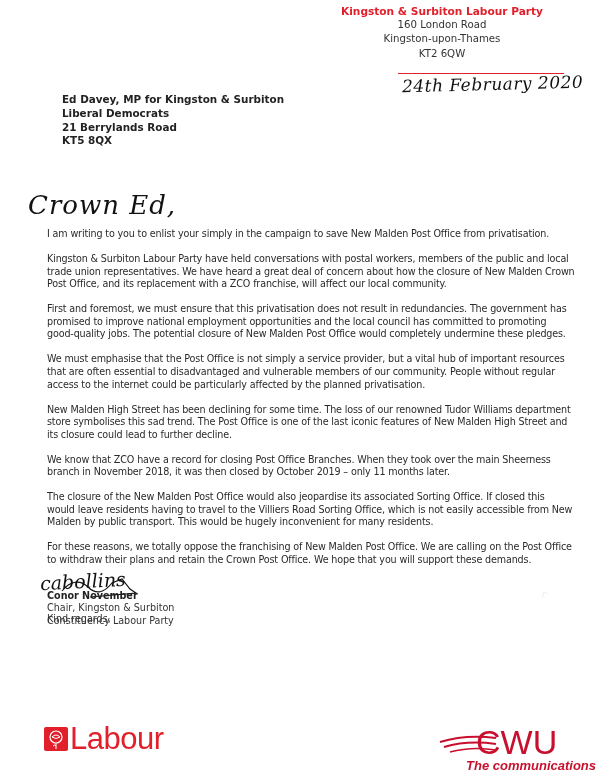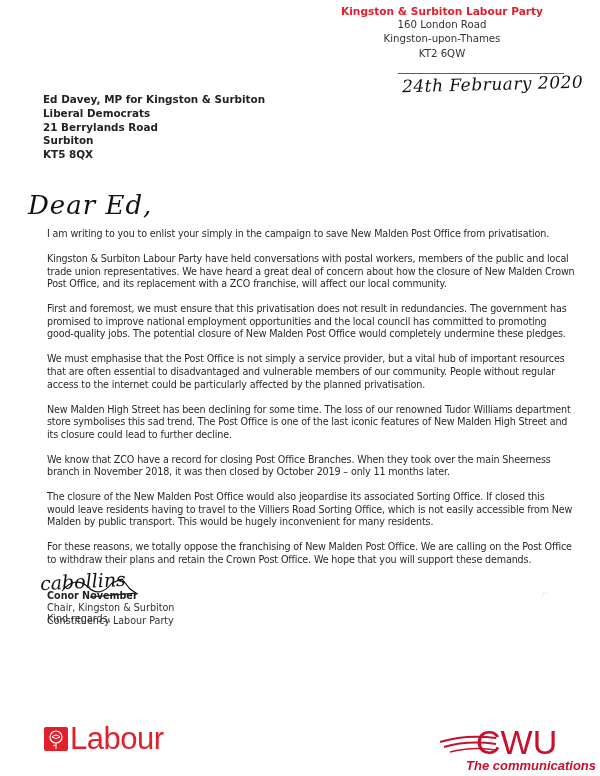--- a/index.html
+++ b/index.html
@@ -14,21 +14,21 @@
   .sender .org { color: #e2202b; font-weight: bold; font-size: 10.6px; }
   .date-rule {
     position: absolute; left: 398px; top: 73px; width: 166px; height: 1px; background: #e2202b;
   }
   .date-hand {
     position: absolute; left: 402px; top: 74px; font-family: "DejaVu Serif", serif;
     font-style: italic; font-size: 17px; color: #111; transform: rotate(-1.5deg);
     letter-spacing: 0.5px;
   }
   .recipient {
-    position: absolute; left: 43px; top: 93px; font-weight: bold; font-size: 10.4px;
+    position: absolute; left: 62px; top: 93px; font-weight: bold; font-size: 10.4px;
     line-height: 13.8px; color: #222;
   }
   .salutation {
     position: absolute; left: 28px; top: 190px; font-family: "DejaVu Serif", serif;
     font-style: italic; font-size: 26px; color: #111; letter-spacing: 1px;
   }
   .body-text {
     position: absolute; left: 47px; top: 228px; width: 528px;
     font-size: 9.6px; line-height: 12.6px; color: #2a2a2a; letter-spacing: -0.15px;
   }
@@ -76,25 +76,24 @@
   <div>KT2 6QW</div>
 </div>
 
 <div class="date-rule"></div>
 <div class="date-hand">24th February 2020</div>
 
 <div class="recipient">
   <div>Ed Davey, MP for Kingston &amp; Surbiton</div>
   <div>Liberal Democrats</div>
   <div>21 Berrylands Road</div>
-  <div>Surbiton</div>
   <div>KT5 8QX</div>
 </div>
 
-<div class="salutation">Dear Ed,</div>
+<div class="salutation">Crown Ed,</div>
 
 <div class="body-text">
   <p>I am writing to you to enlist your simply in the campaign to save New Malden Post Office from privatisation.</p>
   <p>Kingston &amp; Surbiton Labour Party have held conversations with postal workers, members of the public and local trade union representatives. We have heard a great deal of concern about how the closure of New Malden Crown Post Office, and its replacement with a ZCO franchise, will affect our local community.</p>
   <p>First and foremost, we must ensure that this privatisation does not result in redundancies. The government has promised to improve national employment opportunities and the local council has committed to promoting good-quality jobs. The potential closure of New Malden Post Office would completely undermine these pledges.</p>
   <p>We must emphasise that the Post Office is not simply a service provider, but a vital hub of important resources that are often essential to disadvantaged and vulnerable members of our community. People without regular access to the internet could be particularly affected by the planned privatisation.</p>
   <p>New Malden High Street has been declining for some time. The loss of our renowned Tudor Williams department store symbolises this sad trend. The Post Office is one of the last iconic features of New Malden High Street and its closure could lead to further decline.</p>
   <p>We know that ZCO have a record for closing Post Office Branches. When they took over the main Sheerness branch in November 2018, it was then closed by October 2019 – only 11 months later.</p>
   <p>The closure of the New Malden Post Office would also jeopardise its associated Sorting Office. If closed this would leave residents having to travel to the Villiers Road Sorting Office, which is not easily accessible from New Malden by public transport. This would be hugely inconvenient for many residents.</p>
   <p>For these reasons, we totally oppose the franchising of New Malden Post Office. We are calling on the Post Office to withdraw their plans and retain the Crown Post Office. We hope that you will support these demands.</p>

